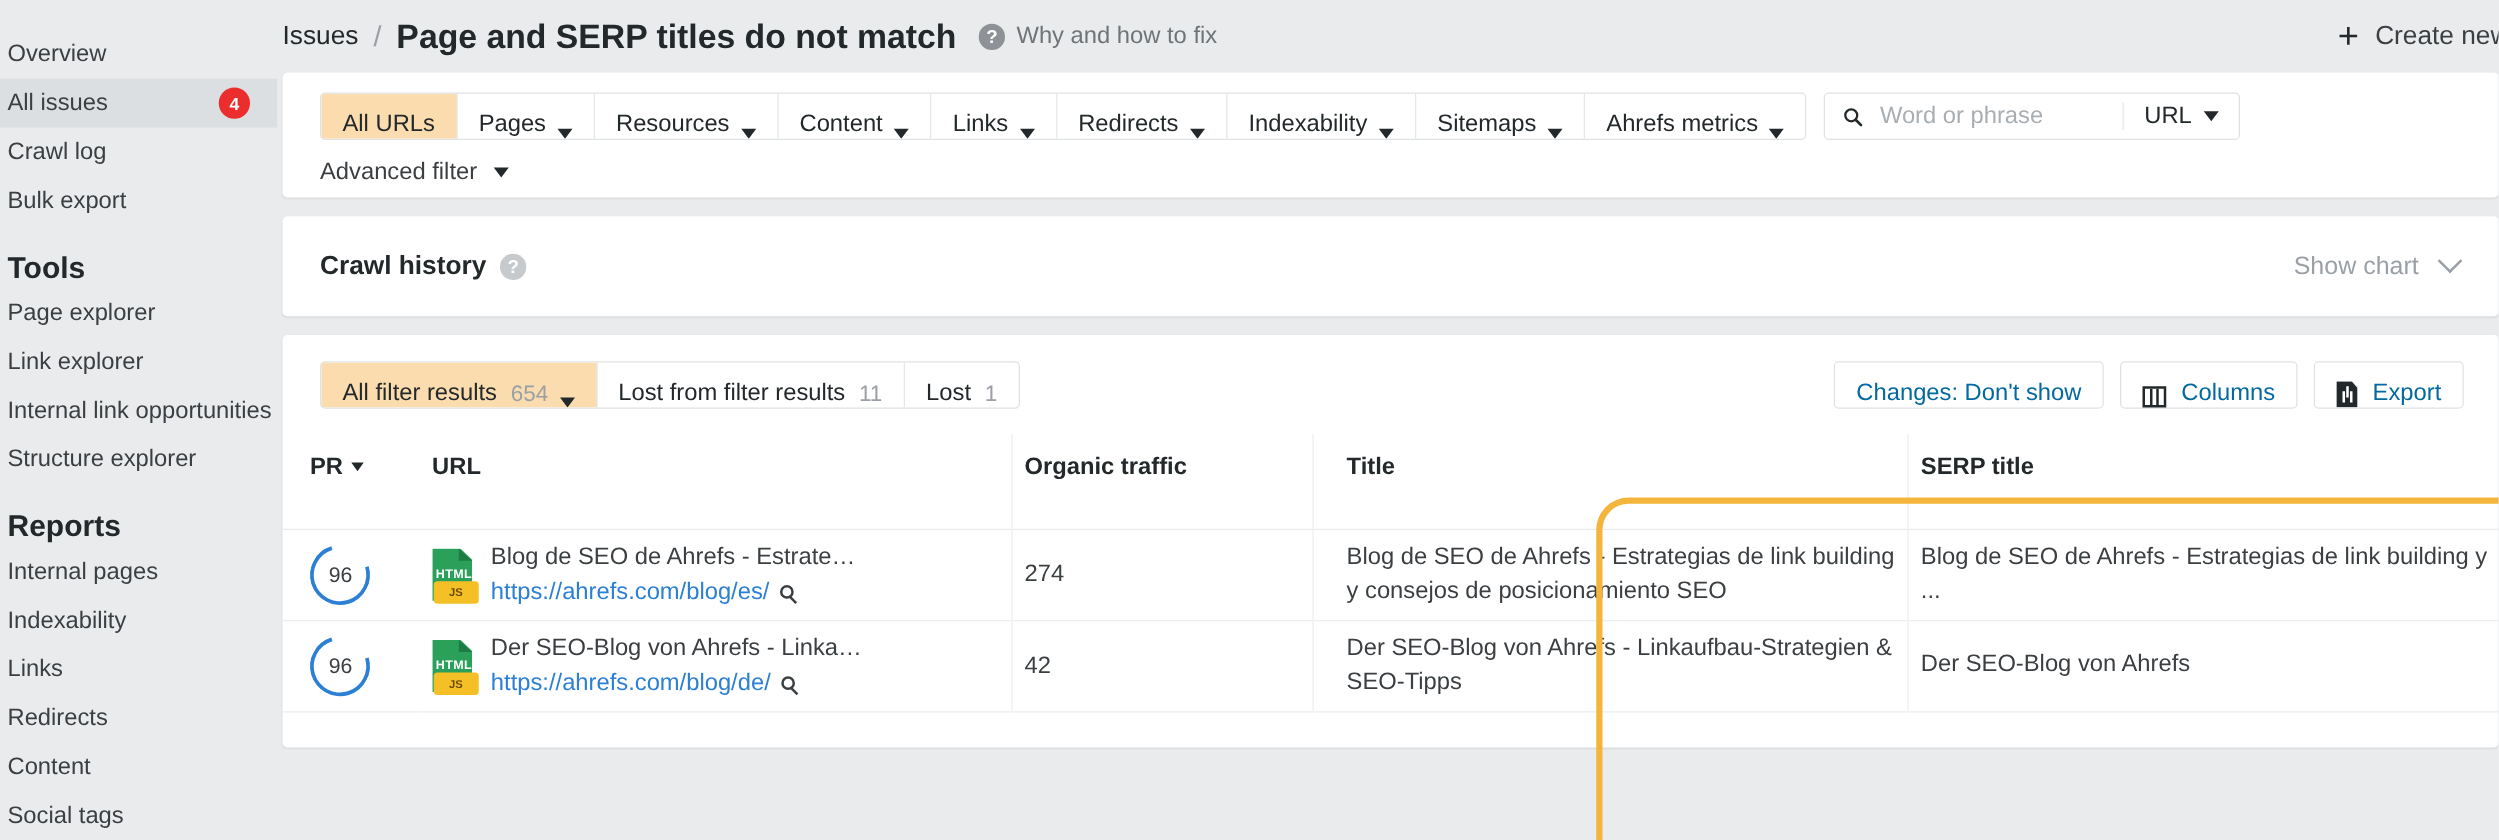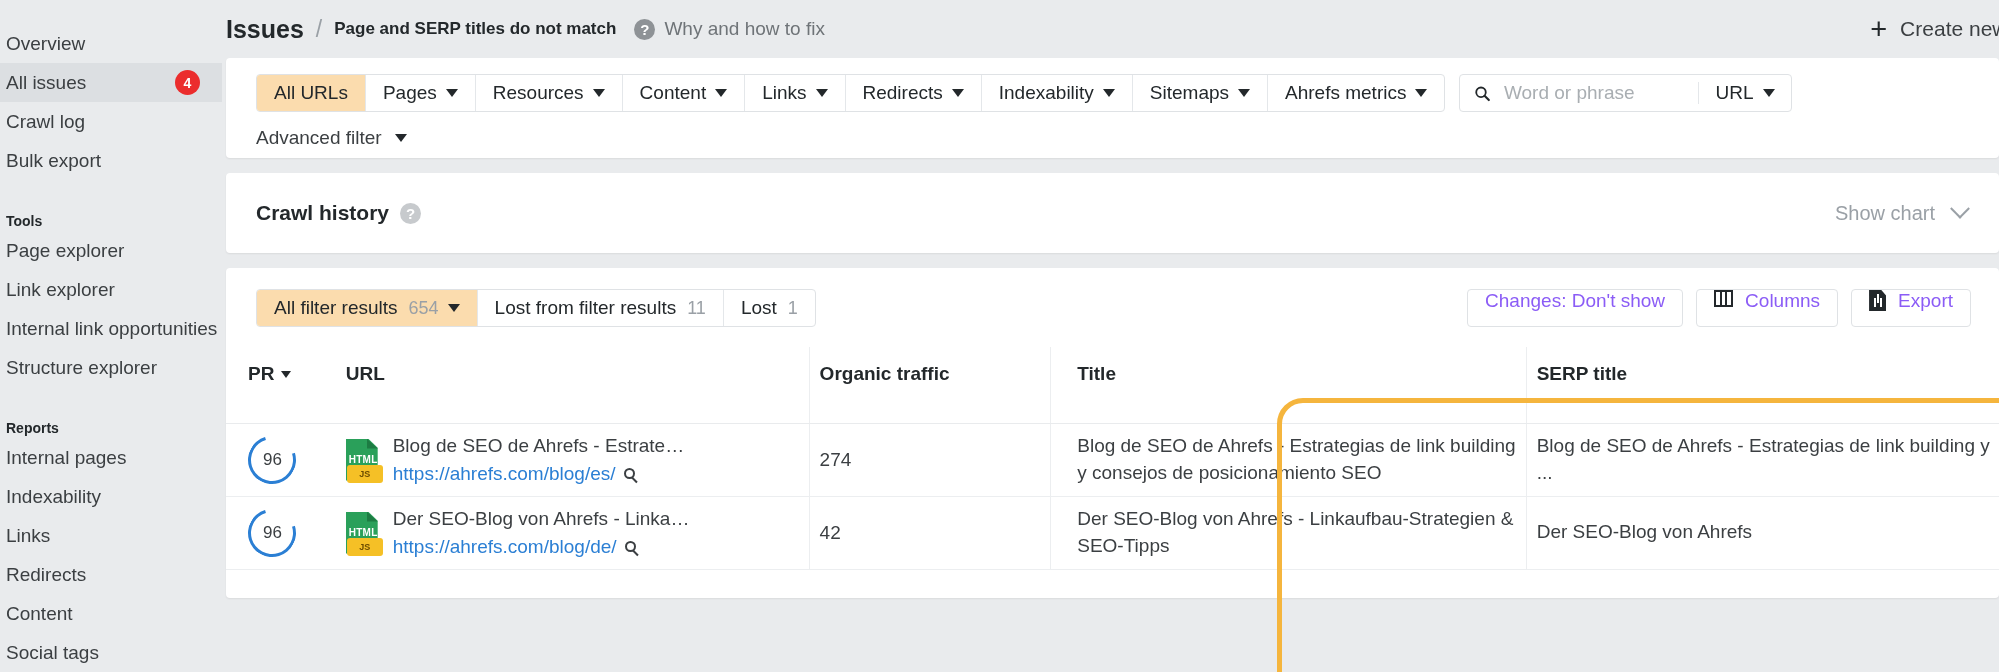--- a/index.html
+++ b/index.html
@@ -32,39 +32,39 @@
   .nav-badge {
     position: absolute; right: 22px;
     width: 25px; height: 25px; border-radius: 50%;
     background: #eb2d2d; color: #fff;
     font-size: 14px; font-weight: 700;
     display: flex; align-items: center; justify-content: center;
   }
   .nav-group {
     height: 39px; display: flex; align-items: flex-end;
     padding: 0 6px 2px 6px;
-    font-size: 14px; font-weight: 700; color: #23282b;
+    font-size: 24px; font-weight: 700; color: #23282b;
     margin-top: 12px;
   }
 
   
   .main { flex: 1; height: 672px; position: relative; background: #e9ebed; overflow: hidden; }
 
   
   .header {
     height: 58px; display: flex; align-items: center;
     padding: 0 0 0 4px;
     background: #e9ebed;
   }
   .crumb-root {
-    font-size: 25px; font-weight: 700; color: #23282b;
+    font-size: 21px; font-weight: 400; color: #23282b;
     cursor: pointer;
   }
   .crumb-sep { font-size: 23px; color: #9aa0a6; margin: 0 12px; }
-  .crumb-leaf { font-size: 17px; font-weight: 700; color: #23282b; }
+  .crumb-leaf { font-size: 27px; font-weight: 700; color: #23282b; }
   .help-dot {
     width: 21px; height: 21px; border-radius: 50%;
     background: #8e9296; color: #fff;
     font-size: 15px; font-weight: 700;
     display: inline-flex; align-items: center; justify-content: center;
     margin: 0 9px 0 18px; cursor: pointer; line-height: 1;
   }
   .help-link { font-size: 19px; color: #6f7478; cursor: pointer; }
   .header-right {
     position: absolute; right: -40px; top: 0; height: 58px;
@@ -81,21 +81,21 @@
   }
   .panel-filters { height: 100px; padding: 16px 0 0 0; position: relative; }
 
   .filter-row { display: flex; align-items: center; padding-left: 30px; }
   .seg-group {
     display: flex; align-items: stretch;
     border: 1px solid #dfe2e5; border-radius: 4px;
     overflow: hidden; height: 38px; background: #fff;
   }
   .seg {
-    display: flex; align-items: center; gap: 9px;
+    display: flex; align-items: flex-end; gap: 9px;
     padding: 0 17px; font-size: 19px; color: #23282b;
     border-right: 1px solid #e4e7ea; cursor: pointer; white-space: nowrap;
   }
   .seg:last-child { border-right: none; }
   .seg.active { background: #fbdcae; }
   .caret { width: 0; height: 0; border-left: 6px solid transparent;
            border-right: 6px solid transparent; border-top: 8px solid #23282b; }
 
   .search-wrap {
     margin-left: 14px; display: flex; align-items: center; height: 38px;
@@ -137,24 +137,24 @@
     width: 14px; height: 14px; border-right: 2px solid #9aa0a6;
     border-bottom: 2px solid #9aa0a6; transform: rotate(45deg) translate(-3px,-3px);
   }
 
   
   .panel-results { margin-top: 15px; height: 330px; position: relative; padding-top: 21px; }
   .results-toolbar { display: flex; align-items: center; padding: 0 28px 0 30px; }
   .count-dim { color: #9aa0a6; font-size: 18px; margin-left: 2px; }
   .tool-btns { margin-left: auto; display: flex; gap: 13px; }
   .tool-btn {
-    display: flex; align-items: flex-start; gap: 12px;
+    display: flex; align-items: flex-end; gap: 12px;
     height: 38px; padding: 0 17px;
     border: 1px solid #dfe2e5; border-radius: 4px; background: #fff;
-    font-size: 19px; color: #8b5cf6; cursor: pointer; white-space: nowrap;
+    font-size: 19px; color: #0369a1; cursor: pointer; white-space: nowrap;
   }
   .col-icon { width: 19px; height: 17px; border: 2px solid #23282b; position: relative; }
   .col-icon:before, .col-icon:after {
     content: ""; position: absolute; top: 0; bottom: 0; width: 2px; background: #23282b;
   }
   .col-icon:before { left: 4px; }
   .col-icon:after  { left: 9px; }
   .export-icon {
     width: 17px; height: 21px; background: #23282b; position: relative;
     clip-path: polygon(0 0, 72% 0, 100% 26%, 100% 100%, 0 100%);

